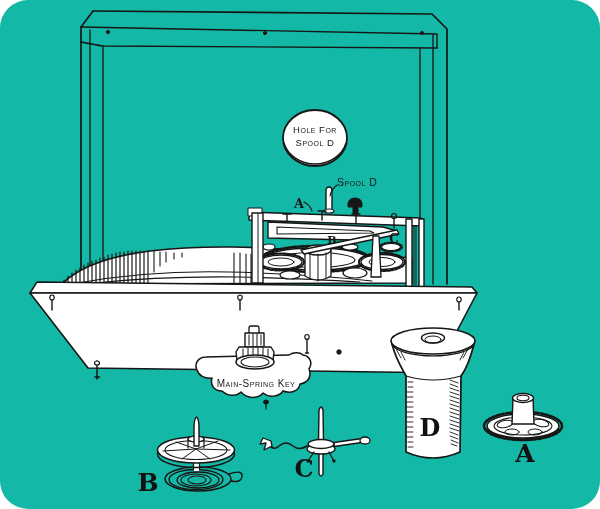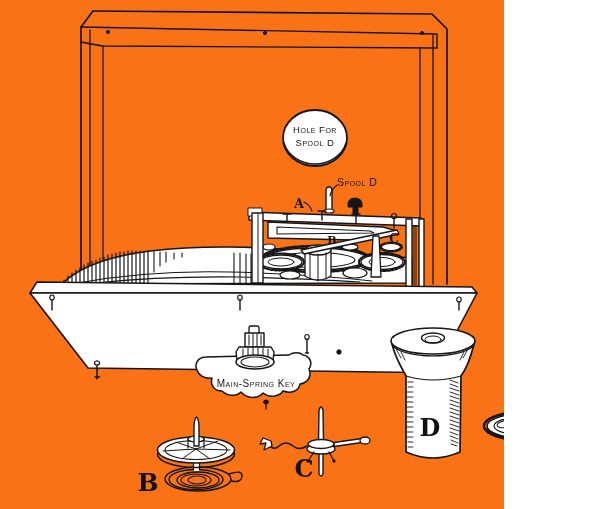--- a/index.html
+++ b/index.html
@@ -1,17 +1,17 @@
 <!DOCTYPE html>
 <html><head>
 <meta charset="utf-8">
 <style>
   html,body{margin:0;padding:0;background:#ffffff;}
-  .stage{position:relative;width:504px;height:509px;background:#f97316;overflow:hidden;
-         font-family:"Liberation Sans",sans-serif;}
+  .stage{position:relative;width:600px;height:509px;background:#14b8a6;overflow:hidden;
+         font-family:"Liberation Sans",sans-serif;border-radius:28px;}
   svg{display:block}
   .ink{stroke:#161616;fill:none;stroke-linecap:round;stroke-linejoin:round;}
   .w  {stroke:#161616;fill:#ffffff;stroke-linejoin:round;}
   .dk {stroke:#161616;fill:#161616;}
   .caps{font-family:"Liberation Sans",sans-serif;font-variant:small-caps;
         letter-spacing:.5px;fill:#161616;}
   .partletter{font-family:"DejaVu Serif",serif;font-weight:bold;fill:#111111;}
   .mechletter{font-family:"DejaVu Serif",serif;font-weight:bold;fill:#161616;}
 </style>
 </head>

